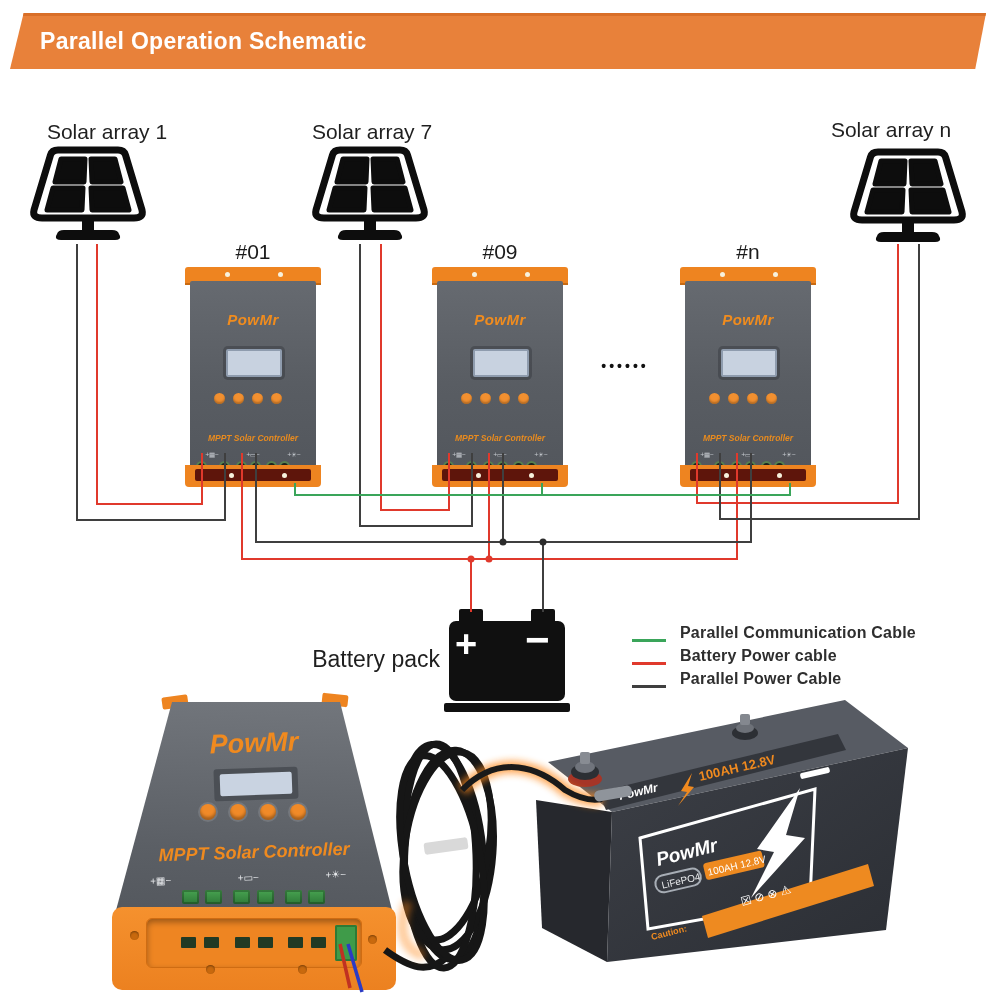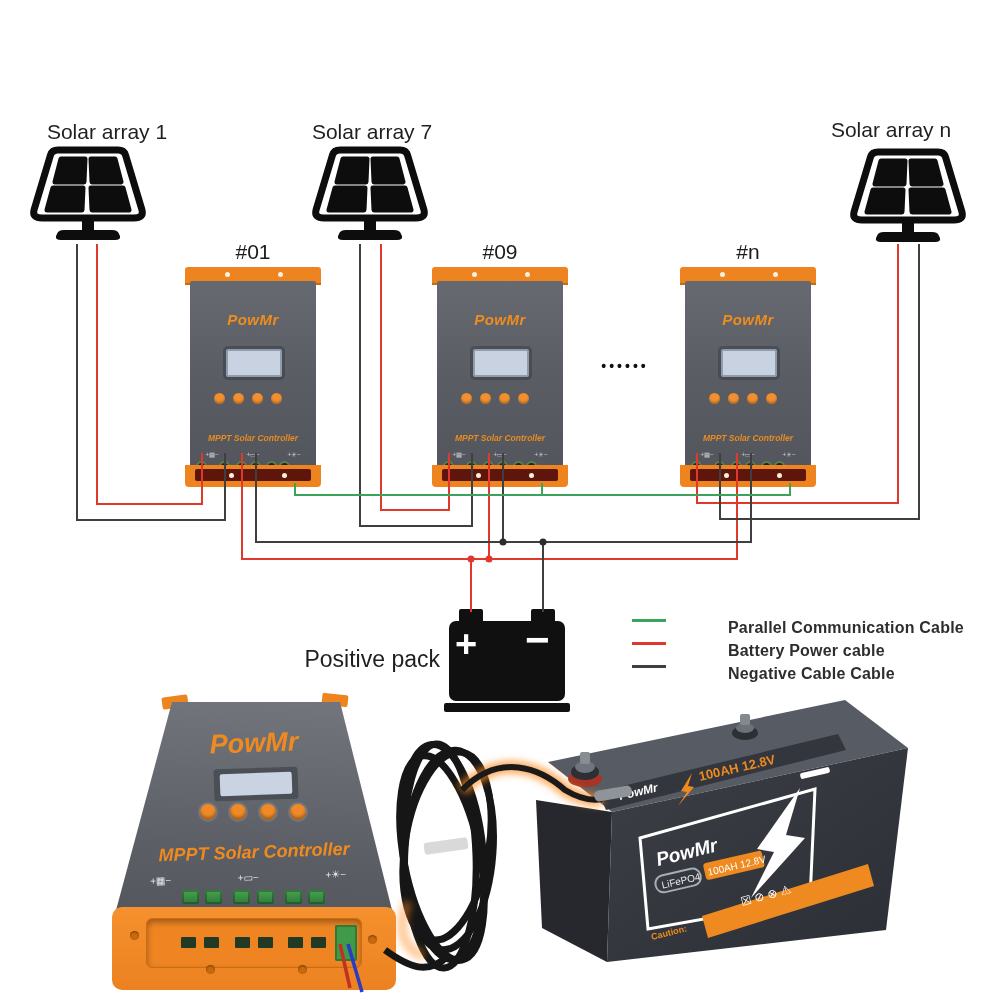--- a/index.html
+++ b/index.html
@@ -37,21 +37,21 @@
   .dots{position:absolute;left:590px;top:358px;width:70px;text-align:center;font-size:14px;
         letter-spacing:3px;color:#111;font-weight:bold;}
   
   .bat-post{position:absolute;width:24px;height:14px;background:#101010;border-radius:2px;}
   .bat-body{position:absolute;left:449px;top:621px;width:116px;height:80px;background:#101010;border-radius:7px;}
   .bat-base{position:absolute;left:444px;top:703px;width:126px;height:9px;background:#101010;border-radius:2px;}
   .bat-sign{position:absolute;color:#fff;font-weight:bold;}
   .bat-label{position:absolute;left:270px;top:646px;width:170px;text-align:right;font-size:23px;color:#1f1f1f;}
   
   .legend{position:absolute;left:632px;top:619px;}
-  .legend-row{display:flex;align-items:flex-start;height:23px;gap:48px;}
+  .legend-row{display:flex;align-items:flex-end;height:23px;}
   .dash{width:34px;height:3px;margin-right:14px;}
   .dash.g{background:#3aa55a}.dash.r{background:#e0392c}.dash.k{background:#3f3f3f}
   .legend-row b{font-size:16px;color:#2e2e2e;letter-spacing:.2px;}
   
   .wires{position:absolute;left:0;top:0;z-index:6;pointer-events:none;}
   
   .pctrl{position:absolute;left:110px;top:692px;width:288px;height:300px;z-index:2;}
   .p-top{position:absolute;left:0;top:6px;width:288px;height:216px;
          background:linear-gradient(183deg,#73777d 0%,#5b5f65 70%,#54585e 100%);
          clip-path:polygon(62px 4px,230px 4px,283px 216px,5px 216px);}
@@ -76,20 +76,23 @@
   .p-conn{position:absolute;left:188px;top:6px;width:22px;height:36px;background:#3f9b49;border-radius:2px;
           box-shadow:inset 0 0 0 2px #2e7a36;}
   .p-hole{position:absolute;width:9px;height:9px;border-radius:50%;background:#c8690e;box-shadow:inset 0 1px 2px rgba(0,0,0,.4);}
   .photo-layer{position:absolute;left:0;top:670px;z-index:3;pointer-events:none;}
 </style>
 </head>
 <body>
 
 <div id="stage">
 
+  <div class="banner">
+    <div class="banner-title">Parallel Operation Schematic</div>
+  </div>
 
   <div class="array-label" style="left:27px;top:120px">Solar array 1</div>
   <div class="array-label" style="left:292px;top:120px">Solar array 7</div>
   <div class="array-label" style="left:811px;top:118px">Solar array n</div>
 
   <svg class="panel" style="left:28px;top:146px" viewBox="0 0 120 100">
     <path d="M30,4 L90,4 Q96,4 97.5,9 L114,64 Q116,72 106,72 L14,72 Q4,72 6,64 L22.5,9 Q24,4 30,4 Z" fill="#ffffff" stroke="#0d0d0d" stroke-width="7" stroke-linejoin="round"></path>
     <path d="M33,13 L57,13 L56,36 L27,36 Z" fill="#0d0d0d" stroke="#0d0d0d" stroke-width="5" stroke-linejoin="round"></path>
     <path d="M63,13 L87,13 L93,36 L64,36 Z" fill="#0d0d0d" stroke="#0d0d0d" stroke-width="5" stroke-linejoin="round"></path>
     <path d="M25,42 L55,42 L54,64 L19,64 Z" fill="#0d0d0d" stroke="#0d0d0d" stroke-width="5" stroke-linejoin="round"></path>
@@ -216,34 +219,34 @@
   </div>
 
   <div class="dots">••••••</div>
 
   <div class="bat-post" style="left:459px;top:609px"></div>
   <div class="bat-post" style="left:531px;top:609px"></div>
   <div class="bat-body"></div>
   <div class="bat-base"></div>
   <div class="bat-sign" style="left:455px;top:623px;font-size:38px">+</div>
   <div class="bat-sign" style="left:525px;top:616px;font-size:42px">−</div>
-  <div class="bat-label">Positive pack</div>
+  <div class="bat-label">Battery pack</div>
 
   <div class="legend">
     <div class="legend-row">
       <span class="dash g"></span>
       <b>Parallel Communication Cable</b>
     </div>
     <div class="legend-row">
       <span class="dash r"></span>
       <b>Battery Power cable</b>
     </div>
     <div class="legend-row">
       <span class="dash k"></span>
-      <b>Negative Cable Cable</b>
+      <b>Parallel Power Cable</b>
     </div>
   </div>
 
   <svg class="wires" width="1000" height="1000" viewBox="0 0 1000 1000">
     <g fill="none" stroke="#e0392c" stroke-width="2">
       <path d="M97,244 V504 H202 V453"></path>
       <path d="M381,244 V510 H449 V453"></path>
       <path d="M898,244 V503 H697 V453"></path>
       <path d="M242,453 V559 H737 V453"></path>
       <path d="M489,453 V559"></path>

